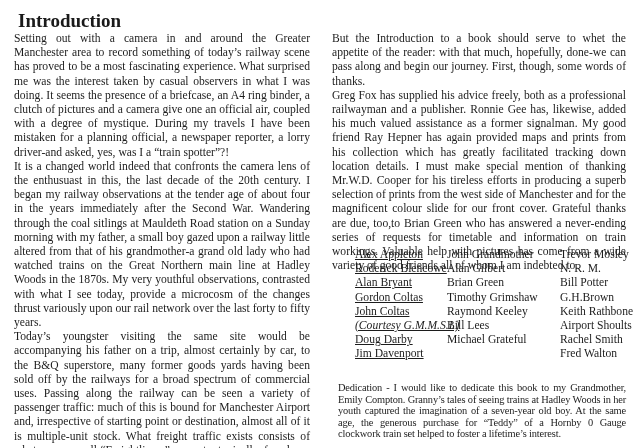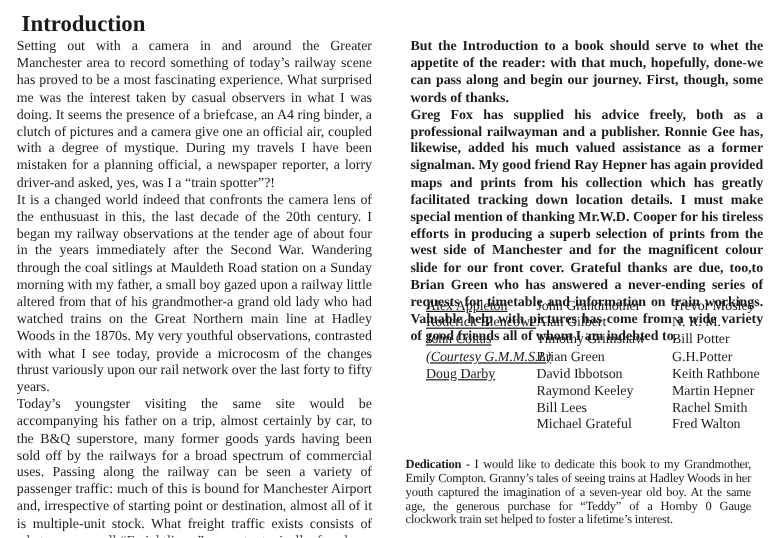--- a/index.html
+++ b/index.html
@@ -40,24 +40,23 @@
     }
     .col p {
       margin: 0;
     }
     .col-left {
       left: 14px;
       top: 32px;
       width: 296px;
     }
     .col-right {
-      left: 342px;
+      left: 332px;
       top: 32px;
       width: 294px;
-      font-weight: bold;
     }
     .names {
       position: absolute;
       top: 248px;
       font-size: 11.6px;
       line-height: 14.2px;
     }
     .names div { white-space: nowrap; }
     .names-1 { left: 355px; text-decoration: underline; }
     .names-2 { left: 447px; }
@@ -66,21 +65,21 @@
     .dedication {
       position: absolute;
       left: 338px;
       top: 382px;
       width: 288px;
       font-size: 10.4px;
       line-height: 11.6px;
       text-align: justify;
       letter-spacing: -0.15px;
     }
-    .dedication b { font-weight: bold; }
+    .dedication b { font-weight: normal; }
   </style>
 </head>
 <body>
 
 <div class="page">
 
   <h1 class="title">Introduction</h1>
 
   <div class="col col-left">
     <p>Setting out with a camera in and around the Greater Manchester area to record something of today’s railway scene has proved to be a most fascinating experience. What surprised me was the interest taken by casual observers in what I was doing. It seems the presence of a briefcase, an A4 ring binder, a clutch of pictures and a camera give one an official air, coupled with a degree of mystique. During my travels I have been mistaken for a planning official, a newspaper reporter, a lorry driver-and asked, yes, was I a “train spotter”?!</p>
@@ -89,42 +88,44 @@
   </div>
 
   <div class="col col-right">
     <p>But the Introduction to a book should serve to whet the appetite of the reader: with that much, hopefully, done-we can pass along and begin our journey. First, though, some words of thanks.</p>
     <p>Greg Fox has supplied his advice freely, both as a professional railwayman and a publisher. Ronnie Gee has, likewise, added his much valued assistance as a former signalman. My good friend Ray Hepner has again provided maps and prints from his collection which has greatly facilitated tracking down location details. I must make special mention of thanking Mr.W.D. Cooper for his tireless efforts in producing a superb selection of prints from the west side of Manchester and for the magnificent colour slide for our front cover.  Grateful thanks are due, too,to Brian Green who has answered a never-ending series of requests for timetable and information on train workings. Valuable help with pictures has come from a wide variety of good friends all of whom I am indebted to.</p>
   </div>
 
   <div class="names names-1">
     <div>Alex Appleton</div>
     <div>Roderick Blencowe</div>
+    <div>Alan Bryant</div>
+    <div>Gordon Coltas</div>
     <div>John Coltas</div>
     <div class="italic">(Courtesy G.M.M.S.I.)</div>
     <div>Doug Darby</div>
+    <div>Jim Davenport</div>
   </div>
 
   <div class="names names-2">
     <div>John Grandmother</div>
     <div>Alan Gilbert</div>
+    <div>Brian Green</div>
     <div>Timothy Grimshaw</div>
-    <div>Brian Green</div>
-    <div>David Ibbotson</div>
     <div>Raymond Keeley</div>
     <div>Bill Lees</div>
     <div>Michael Grateful</div>
   </div>
 
   <div class="names names-3">
     <div>Trevor Mosley</div>
     <div>N. R. M.</div>
     <div>Bill Potter</div>
-    <div>G.H.Potter</div>
+    <div>G.H.Brown</div>
     <div>Keith Rathbone</div>
-    <div>Martin Hepner</div>
+    <div>Airport Shoults</div>
     <div>Rachel Smith</div>
     <div>Fred Walton</div>
   </div>
 
   <div class="dedication"><b>Dedication</b><b> - </b><span>I would like to dedicate this book to my Grandmother, Emily Compton. Granny’s tales of seeing trains at Hadley Woods in her youth captured the imagination of a seven-year old boy. At the same age, the generous purchase for “Teddy” of a Hornby 0 Gauge clockwork train set helped to foster a lifetime’s interest.</span></div>
 
 </div>
 
 </body></html>

